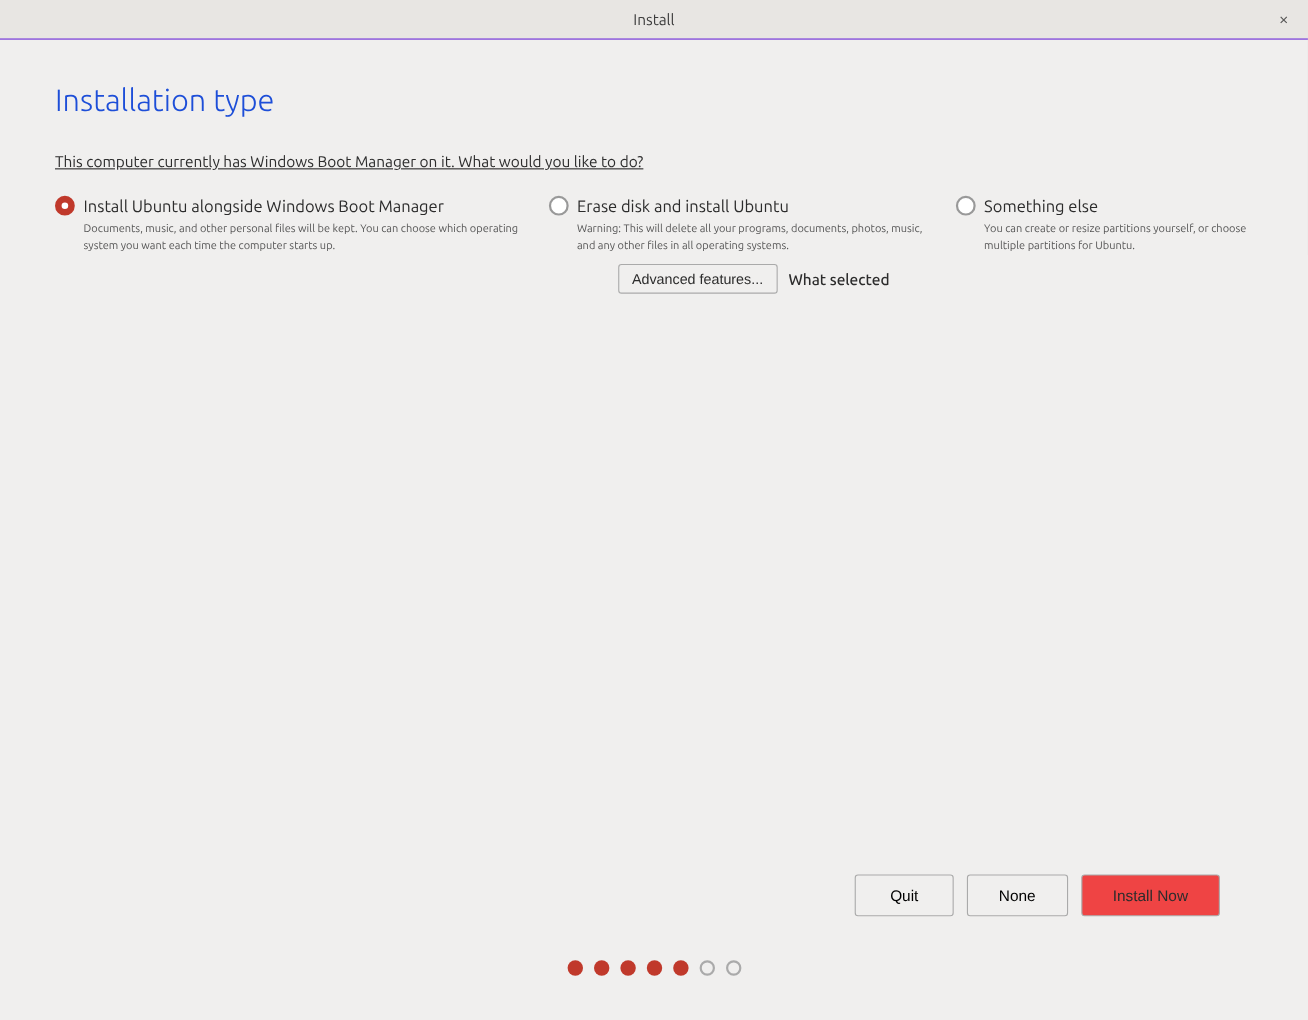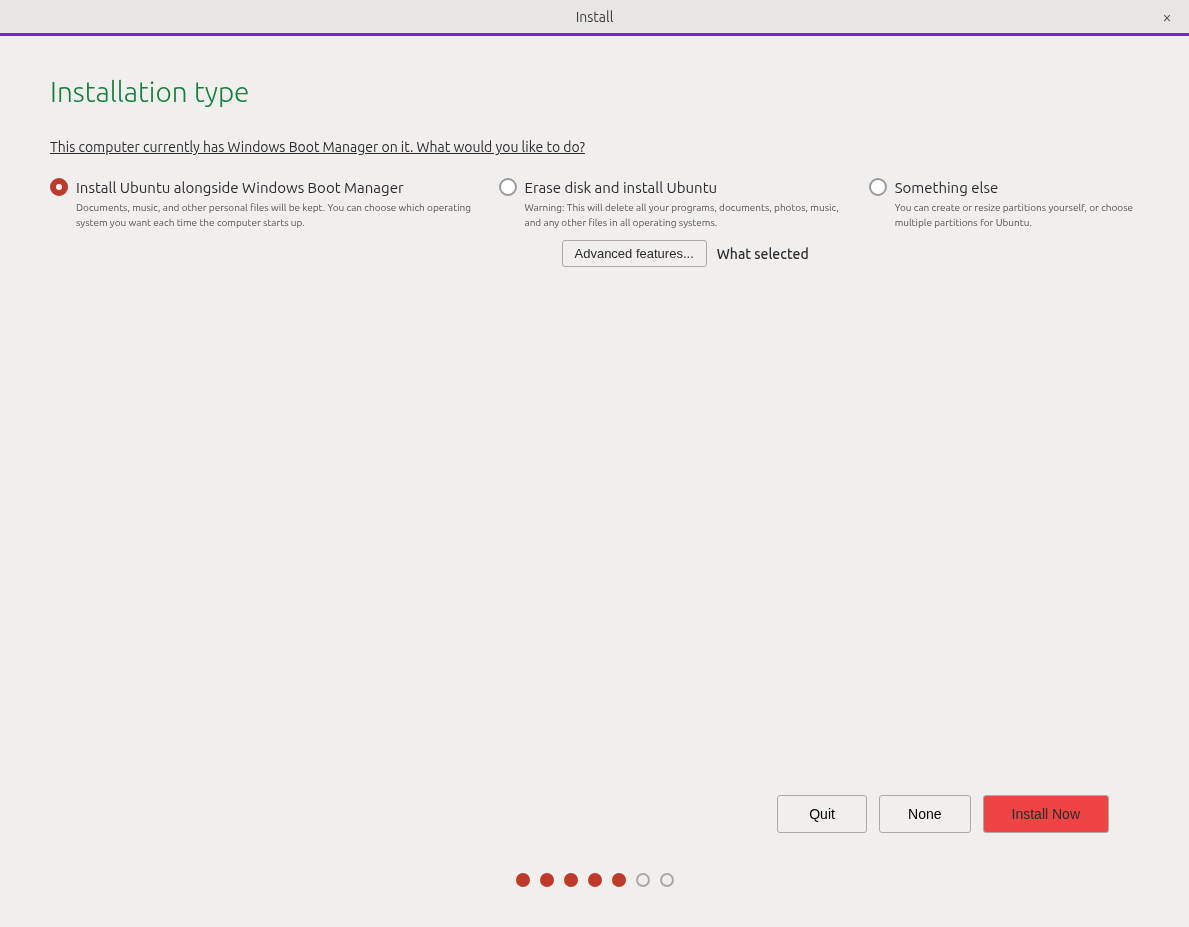--- a/index.html
+++ b/index.html
@@ -26,21 +26,21 @@
       flex-direction: column;
       position: relative;
     }
 
     .titlebar {
       background: #e8e6e3;
       height: 36px;
       display: flex;
       align-items: center;
       justify-content: center;
-      border-bottom: 3px solid #6d28d9;
+      border-bottom: 1px solid #6d28d9;
       position: relative;
       flex-shrink: 0;
     }
 
     .titlebar-title {
       font-size: 14px;
       color: #3d3d3d;
       font-weight: 400;
     }
 
@@ -62,21 +62,21 @@
     .content {
       flex: 1;
       padding: 40px 50px 20px 50px;
       display: flex;
       flex-direction: column;
     }
 
     .page-title {
       font-size: 28px;
       font-weight: 300;
-      color: #15803d;
+      color: #1d4ed8;
       margin-bottom: 30px;
     }
 
     .description-text {
       font-size: 14px;
       color: #2c2c2c;
       margin-bottom: 20px;
       line-height: 1.5;
       text-decoration: underline;
     }

